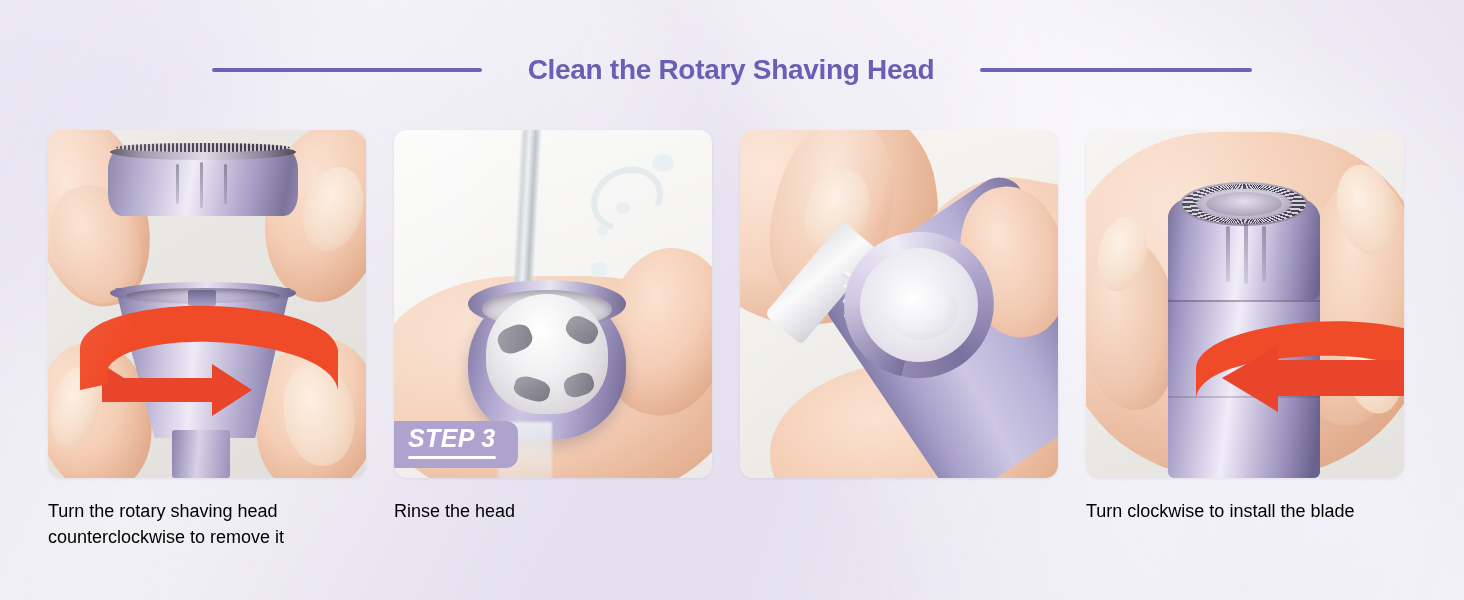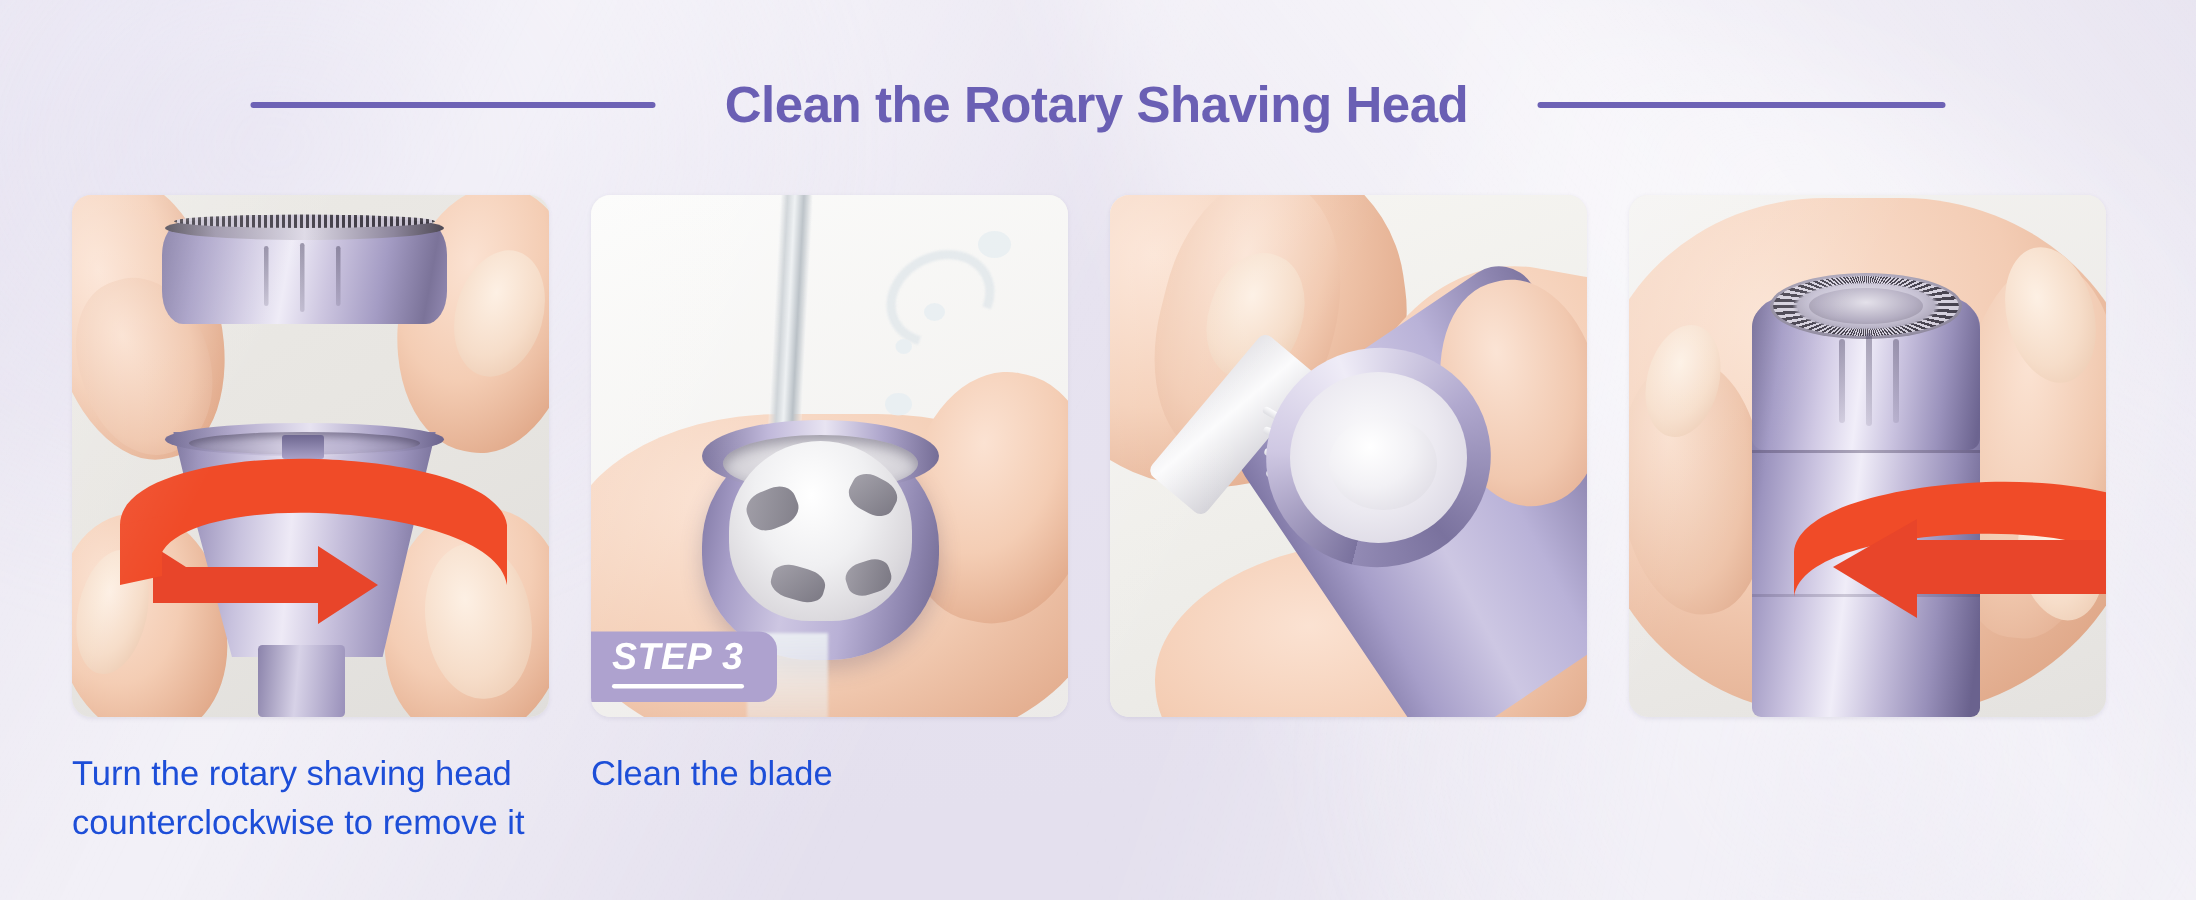--- a/index.html
+++ b/index.html
@@ -45,21 +45,21 @@
 
   
   .header{
     position:absolute; left:0; right:0; top:40px; height:60px;
     display:flex; align-items:center; justify-content:center; gap:0;
   }
   .rule{ height:4px; background:#6d62b5; border-radius:2px; flex:0 0 auto; }
   .rule-left{ width:270px; margin-right:46px; }
   .rule-right{ width:272px; margin-left:46px; }
   .title{
-    font-size:34px; font-weight:bold; color:#6a5fb4;
+    font-size:28px; font-weight:bold; color:#6a5fb4;
     letter-spacing:-.3px; white-space:nowrap; line-height:1;
   }
 
   
   .grid{
     position:absolute; left:48px; top:130px; width:1368px; height:430px;
     display:grid; grid-template-columns:repeat(4,318px); gap:28px;
   }
   .cell{ display:flex; flex-direction:column; }
   .photo{
@@ -77,21 +77,21 @@
     font-style:italic; font-weight:bold; font-size:25px;
     padding:3px 22px 9px 14px;
     border-top-right-radius:12px; border-bottom-right-radius:12px;
     letter-spacing:.4px; line-height:1.12;
   }
   .badge .ul{
     display:block; height:3px; background:#fff; margin-top:4px; border-radius:2px;
   }
 
   .caption{
-    margin-top:21px; font-size:23px; color:#1d4ed8;
+    margin-top:21px; font-size:18px; color:#000000;
     line-height:1.42; max-width:320px;
   }
 
   
   
   .metal{
     background:linear-gradient(100deg,#7e76a0 0%, #a79fc6 14%, #cfc9e2 30%, #efecf7 44%,
                #cdc6e0 58%, #a49cc4 76%, #7b7399 92%, #938ab3 100%);
   }
   .metal-v{
@@ -468,21 +468,21 @@
       <div class="p2-drop" style="left:196px;top:132px;width:18px;height:15px"></div>
       <div class="p2-waterfall"></div>
 
       <div class="sheen"></div>
 
       <div class="badge">
         <span>STEP 3</span>
         <span class="ul"></span>
       </div>
     </div>
-    <div class="caption">Clean the blade</div>
+    <div class="caption">Rinse the head</div>
   </div>
 
   <div class="cell">
     <div class="photo">
       <div class="photo-bg p3-bg"></div>
 
       <div class="p3-hand-tl skin"></div>
       <div class="p3-finger-a"></div>
       <div class="p3-nail-a nail"></div>
 
@@ -530,15 +530,16 @@
       <div class="p4-seam" style="top:266px;opacity:.55"></div>
 
       <svg class="arrow4" viewBox="0 0 278 116">
         <path d="M262 38 C258 12, 186 2, 130 6 C70 10, 16 26, 14 52 L14 82 C18 54, 76 42, 132 40 C190 38, 238 50, 240 70 Z" fill="#f04b28"></path>
         <path d="M246 44 L246 80 L96 80 L96 96 L40 62 L96 30 L96 44 Z" fill="#e8452a"></path>
       </svg>
 
       <div class="sheen"></div>
 
     </div>
+    <div class="caption">Turn clockwise to install the blade</div>
   </div>
 
 </div>
 
 </body></html>

